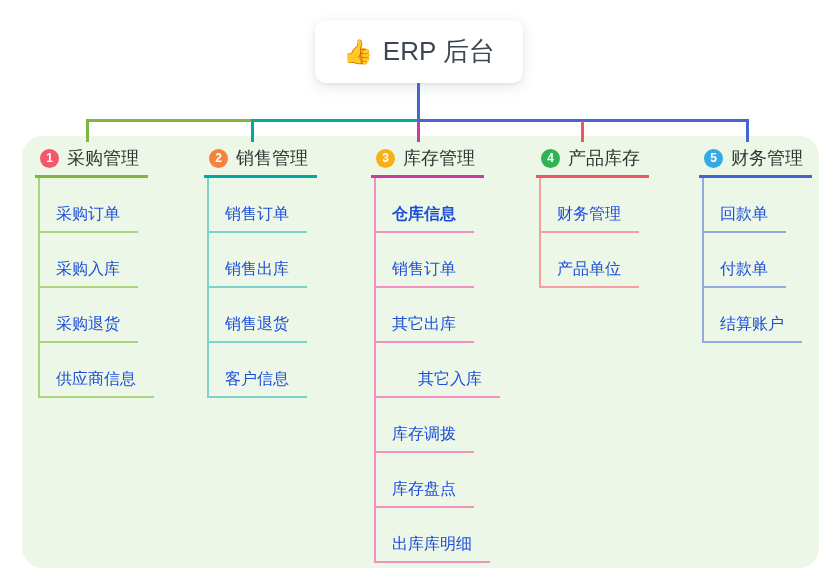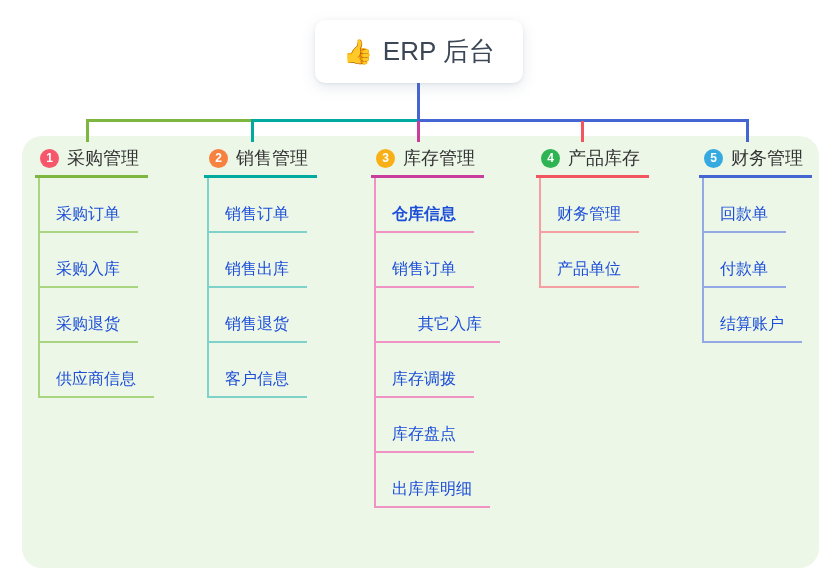--- a/index.html
+++ b/index.html
@@ -105,20 +105,23 @@
           <span class="badge" style="background: rgb(249, 176, 23);">3</span>
           <span>库存管理</span>
         </div><div class="children">
           <div class="spine" style="background: rgb(240, 146, 196);"></div>
           <div class="child" style="border-bottom-color: rgb(240, 146, 196); font-weight: bold;">
             <span class="lbl">仓库信息</span>
           </div>
           <div class="child" style="border-bottom-color: rgb(240, 146, 196);">
             <span class="lbl">销售订单</span>
           </div>
+          <div class="child" style="border-bottom-color: rgb(240, 146, 196);">
+            <span class="lbl">其它出库</span>
+          </div>
           <div class="child" style="border-bottom-color: rgb(240, 146, 196); padding-left: 44px;">
             <span class="lbl">其它入库</span>
           </div>
           <div class="child" style="border-bottom-color: rgb(240, 146, 196);">
             <span class="lbl">库存调拨</span>
           </div>
           <div class="child" style="border-bottom-color: rgb(240, 146, 196);">
             <span class="lbl">库存盘点</span>
           </div>
           <div class="child" style="border-bottom-color: rgb(240, 146, 196);">

